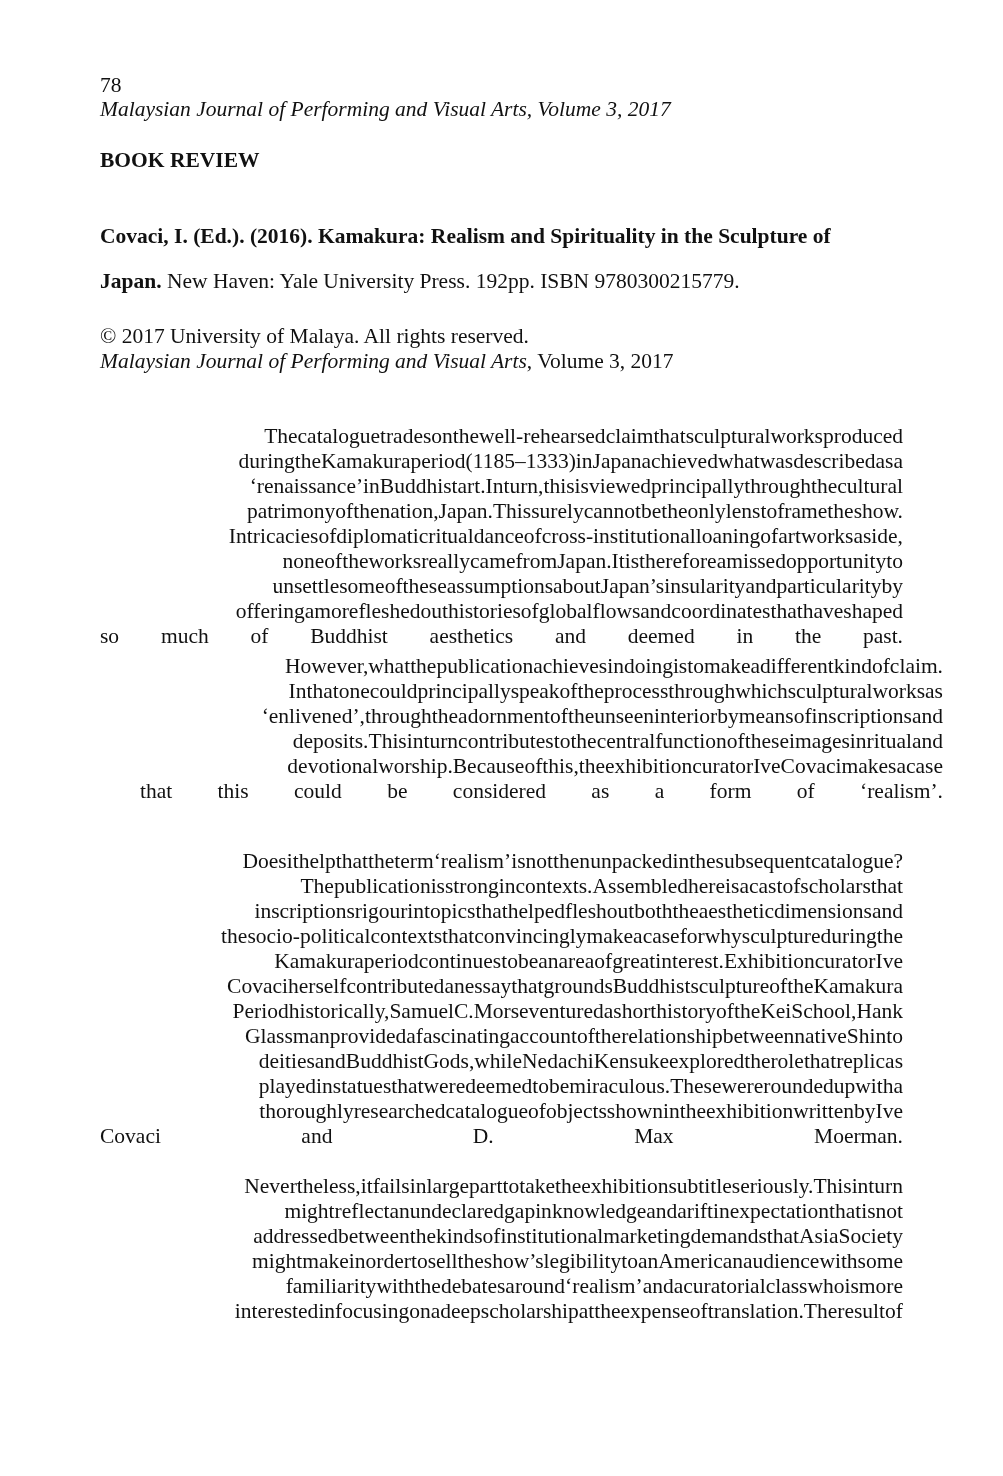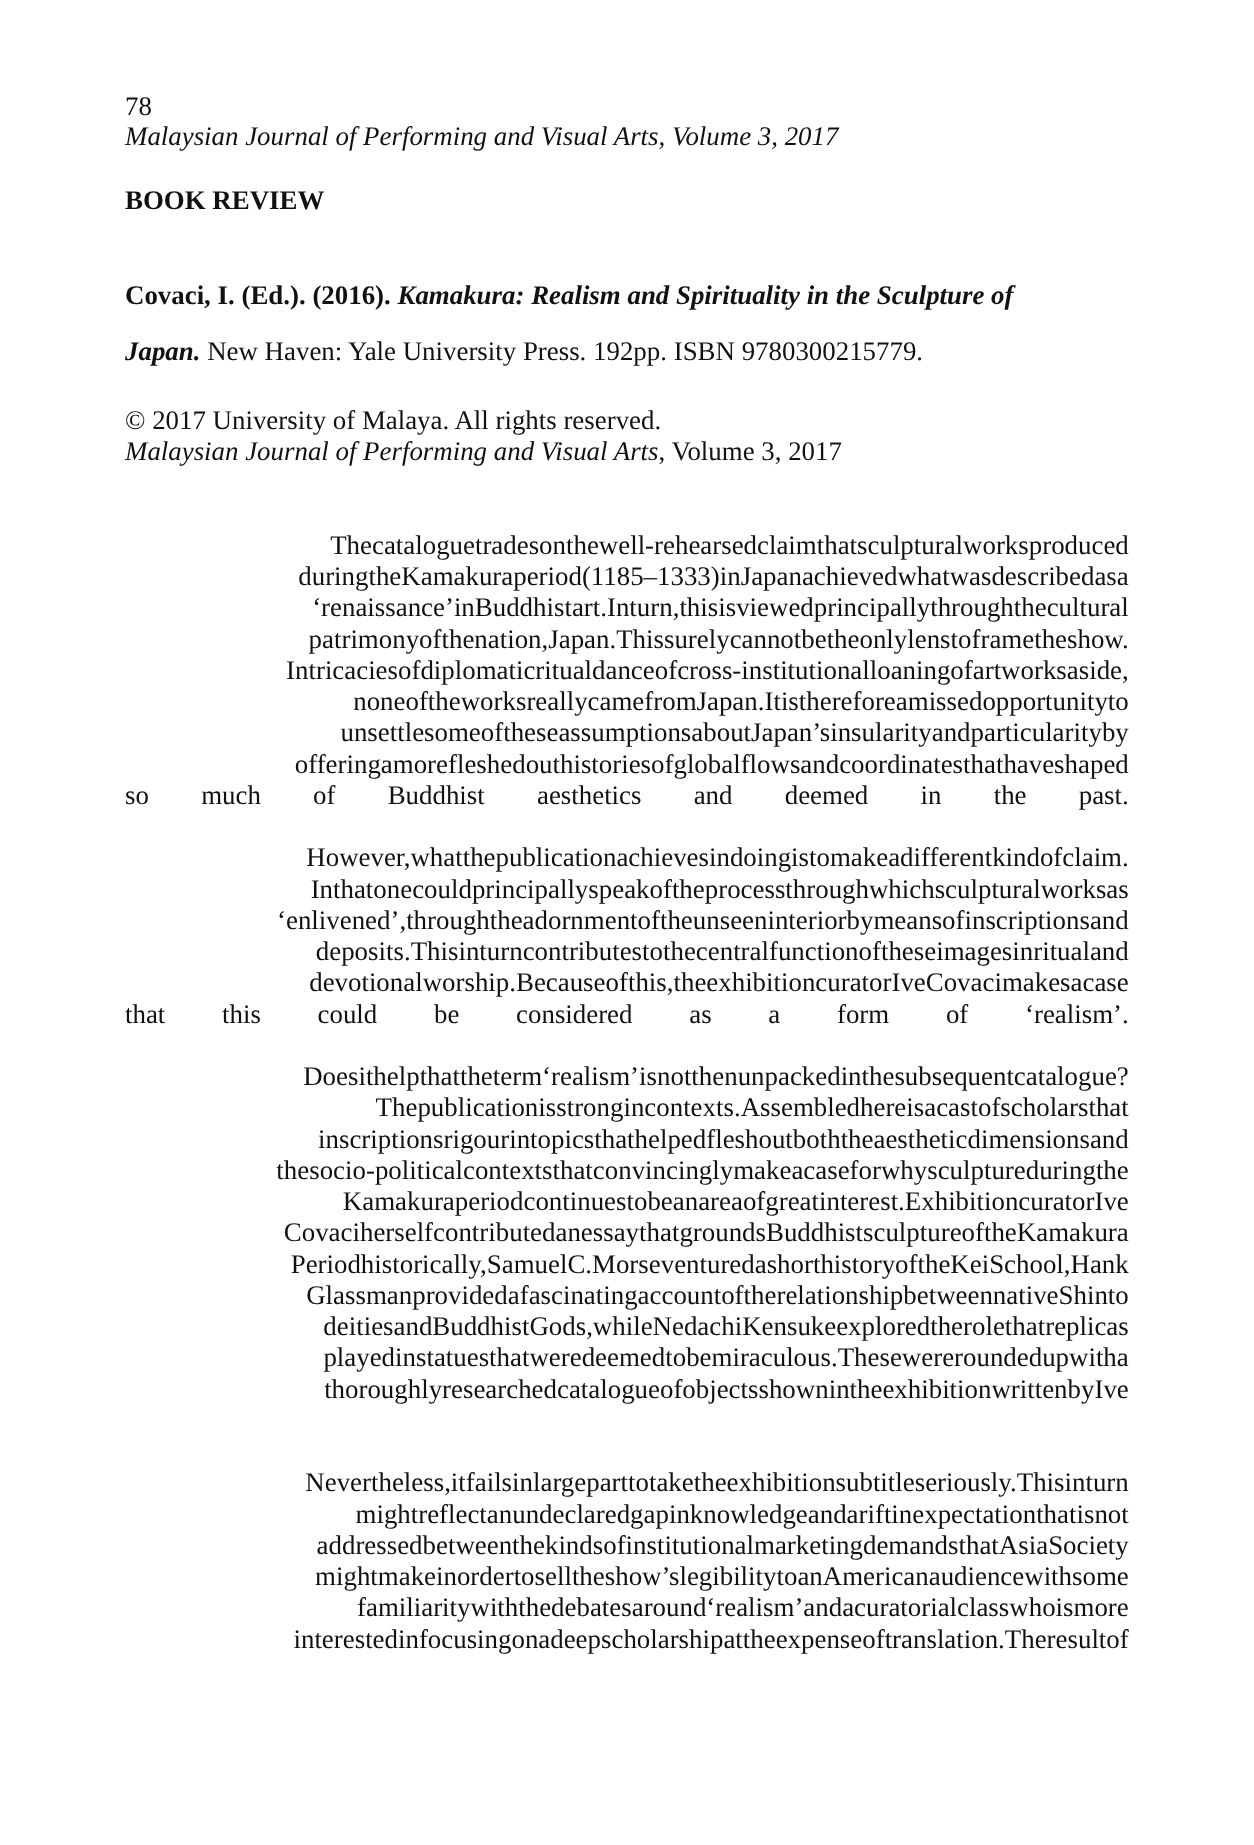--- a/index.html
+++ b/index.html
@@ -28,21 +28,21 @@
     font-size: 21.5px;
     line-height: 25px;
   }
   .page-number { top: 73px; }
   .running-header { top: 97px; font-style: italic; }
   .section-title { top: 148px; font-weight: bold; font-size: 21.5px; }
   .cit-line { position: absolute; left: 100px; white-space: nowrap; font-size: 21.5px; line-height: 25px; }
   .cit-line1 { top: 224px; }
   .cit-line2 { top: 249px; margin-top: 20px; }
   .bold { font-weight: bold; }
-  .bolditalic { font-weight: bold; font-style: italic; }
+  .bolditalic { font-weight: bold; }
   .italic { font-style: italic; }
   .copyright { top: 324px; }
   .journal-line { top: 349px; }
 
   .para {
     position: absolute;
     left: 100px;
     width: 803px;
     font-size: 21.5px;
     line-height: 25px;
@@ -59,21 +59,21 @@
     display: inline;
   }
   
   .ln.just {
     display: flex;
     justify-content: flex-end;
   }
   .ln.just .w { white-space: nowrap; }
   .ln.left { display: block; }
   #p1 { top: 424px; }
-  #p2 { top: 674px; }
+  #p2 { top: 654px; margin-left: 40px; }
   #p3 { top: 849px; }
   #p4 { top: 1174px; }
 </style>
 </head>
 <body>
 
 <div class="page">
 
   <div class="abs page-number">78</div>
   <div class="abs running-header">Malaysian Journal of Performing and Visual Arts, Volume 3, 2017</div>
@@ -462,20 +462,21 @@
         <span class="w">of</span>
         <span class="w">objects</span>
         <span class="w">shown</span>
         <span class="w">in</span>
         <span class="w">the</span>
         <span class="w">exhibition</span>
         <span class="w">written</span>
         <span class="w">by</span>
         <span class="w">Ive</span>
       </div>
+      <div class="ln left">Covaci and D. Max Moerman.</div>
     </div>
   <div class="para" id="p4">
       <div class="ln just">
         <span class="w">Nevertheless,</span>
         <span class="w">it</span>
         <span class="w">fails</span>
         <span class="w">in</span>
         <span class="w">large</span>
         <span class="w">part</span>
         <span class="w">to</span>

